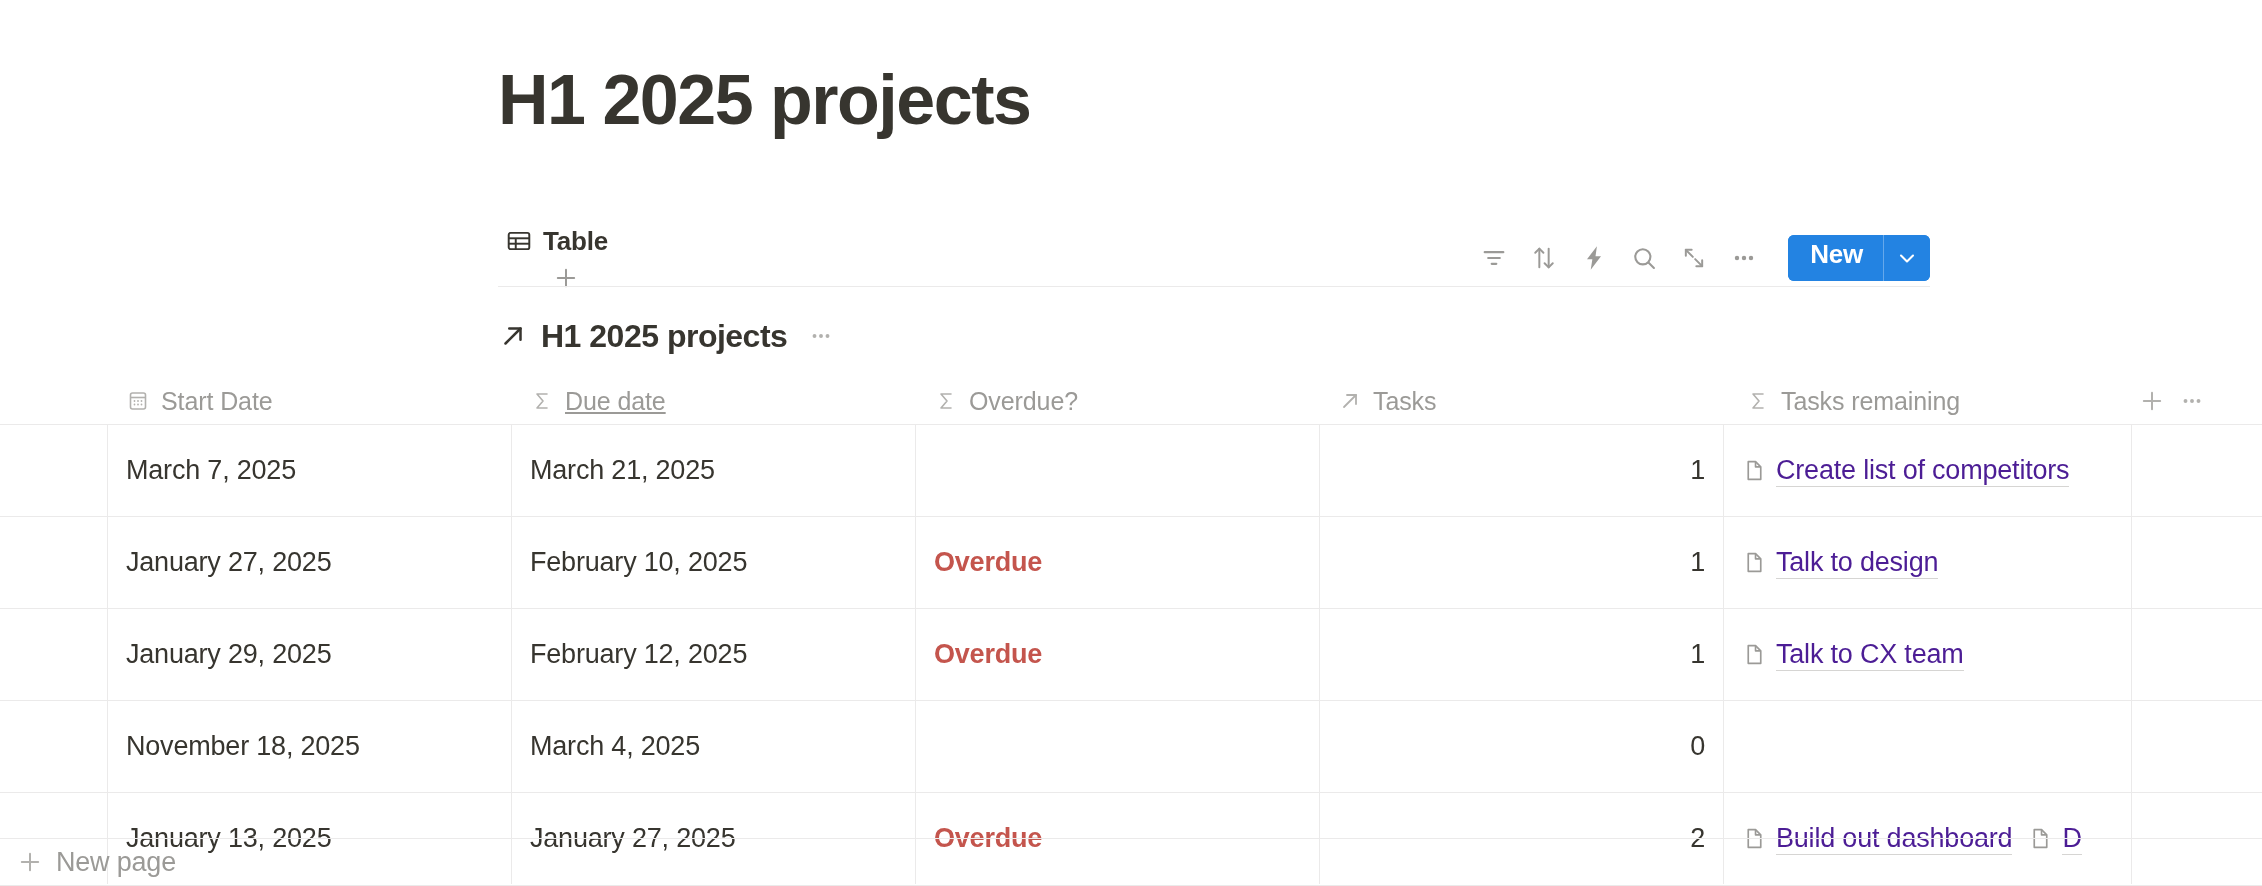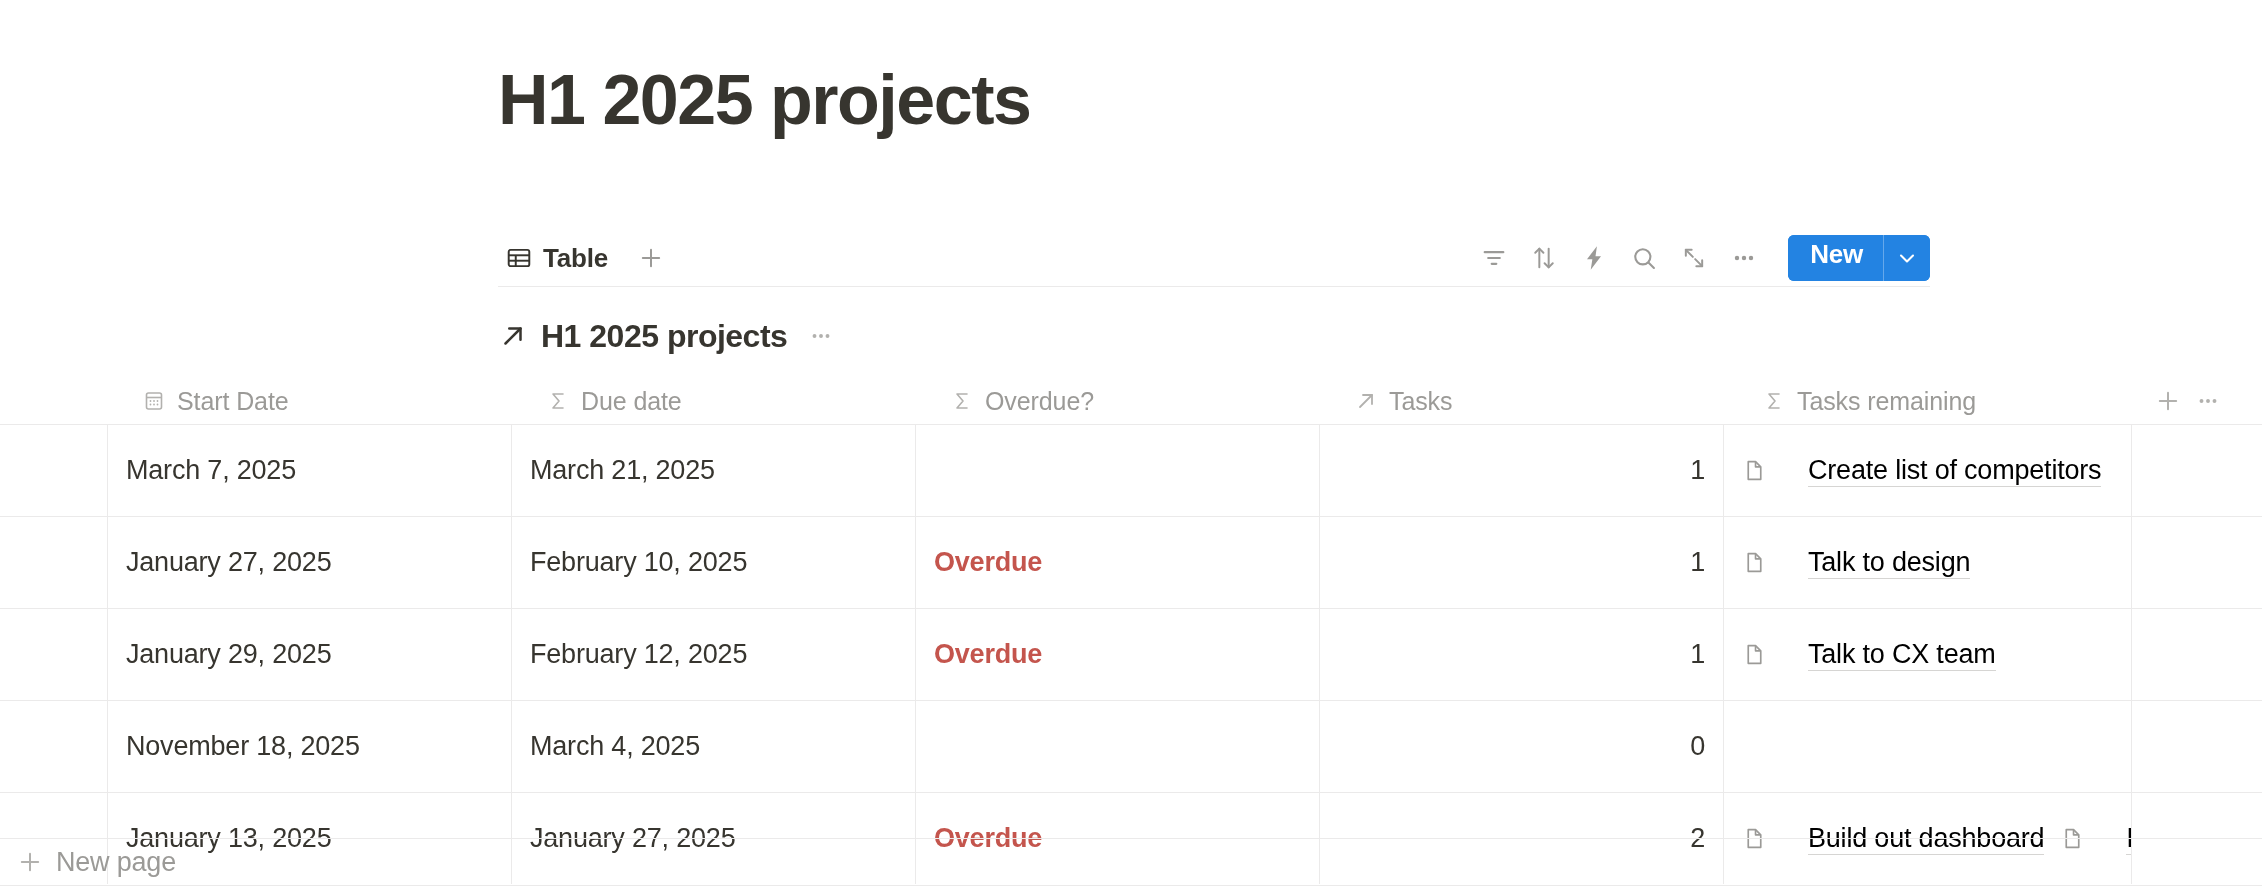--- a/index.html
+++ b/index.html
@@ -46,20 +46,21 @@
     height: 56px;
     display: flex;
     align-items: center;
     justify-content: space-between;
     box-sizing: border-box;
   }
   .toolbar-left {
     display: flex;
     align-items: center;
     gap: 0px;
+    flex-direction: column;
   }
   .view-tab {
     display: flex;
     align-items: center;
     gap: 11px;
     padding: 4px 8px;
     border-radius: 5px;
     cursor: pointer;
   }
   .view-tab .tab-label {
@@ -170,21 +171,20 @@
     position: absolute;
     left: 0;
     top: 378px;
     width: 2262px;
   }
   .thead {
     display: flex;
     height: 46px;
     align-items: center;
     box-sizing: border-box;
-    padding-left: 16px;
   }
   .th {
     display: flex;
     align-items: center;
     gap: 11px;
     box-sizing: border-box;
     padding-left: 18px;
     height: 46px;
     font-size: 25px;
     color: #9b9a97;
@@ -221,40 +221,39 @@
   .c-start { width: 404px; min-width: 404px; }
   .c-due   { width: 404px; min-width: 404px; }
   .c-over  { width: 404px; min-width: 404px; }
   .c-rem   { width: 404px; min-width: 404px; }
   .c-tasks { width: 408px; min-width: 408px; }
   .c-tail  { width: 130px; min-width: 130px; border-right: none; }
 
   
   .th.c-edge  { padding-left: 0; }
   .th.c-start { width: 404px; min-width: 404px; }
-  .th.c-due   { width: 404px; min-width: 404px; }
+  .th.c-due   { width: 404px; min-width: 404px; text-decoration: underline; }
   .th.c-over  { width: 404px; min-width: 404px; }
   .th.c-rem   { width: 404px; min-width: 404px; }
   .th.c-tasks { width: 408px; min-width: 408px; }
   .th.c-tail  { width: 130px; min-width: 130px; display: flex; align-items: center; gap: 0; padding-left: 0; }
 
   .rel-item {
     display: inline-flex;
     align-items: center;
     gap: 9px;
     margin-right: 16px;
     cursor: pointer;
   }
   .rel-text {
     border-bottom: 1.5px solid #d6d5d3;
     font-size: 27px;
-    color: #000000;
+    color: #4c1d95;
     letter-spacing: -0.2px;
     white-space: nowrap;
-    margin-left: 32px;
   }
 
   .newpage-row {
     position: absolute;
     left: 0;
     top: 838px;
     width: 2262px;
     height: 48px;
     display: flex;
     align-items: center;

